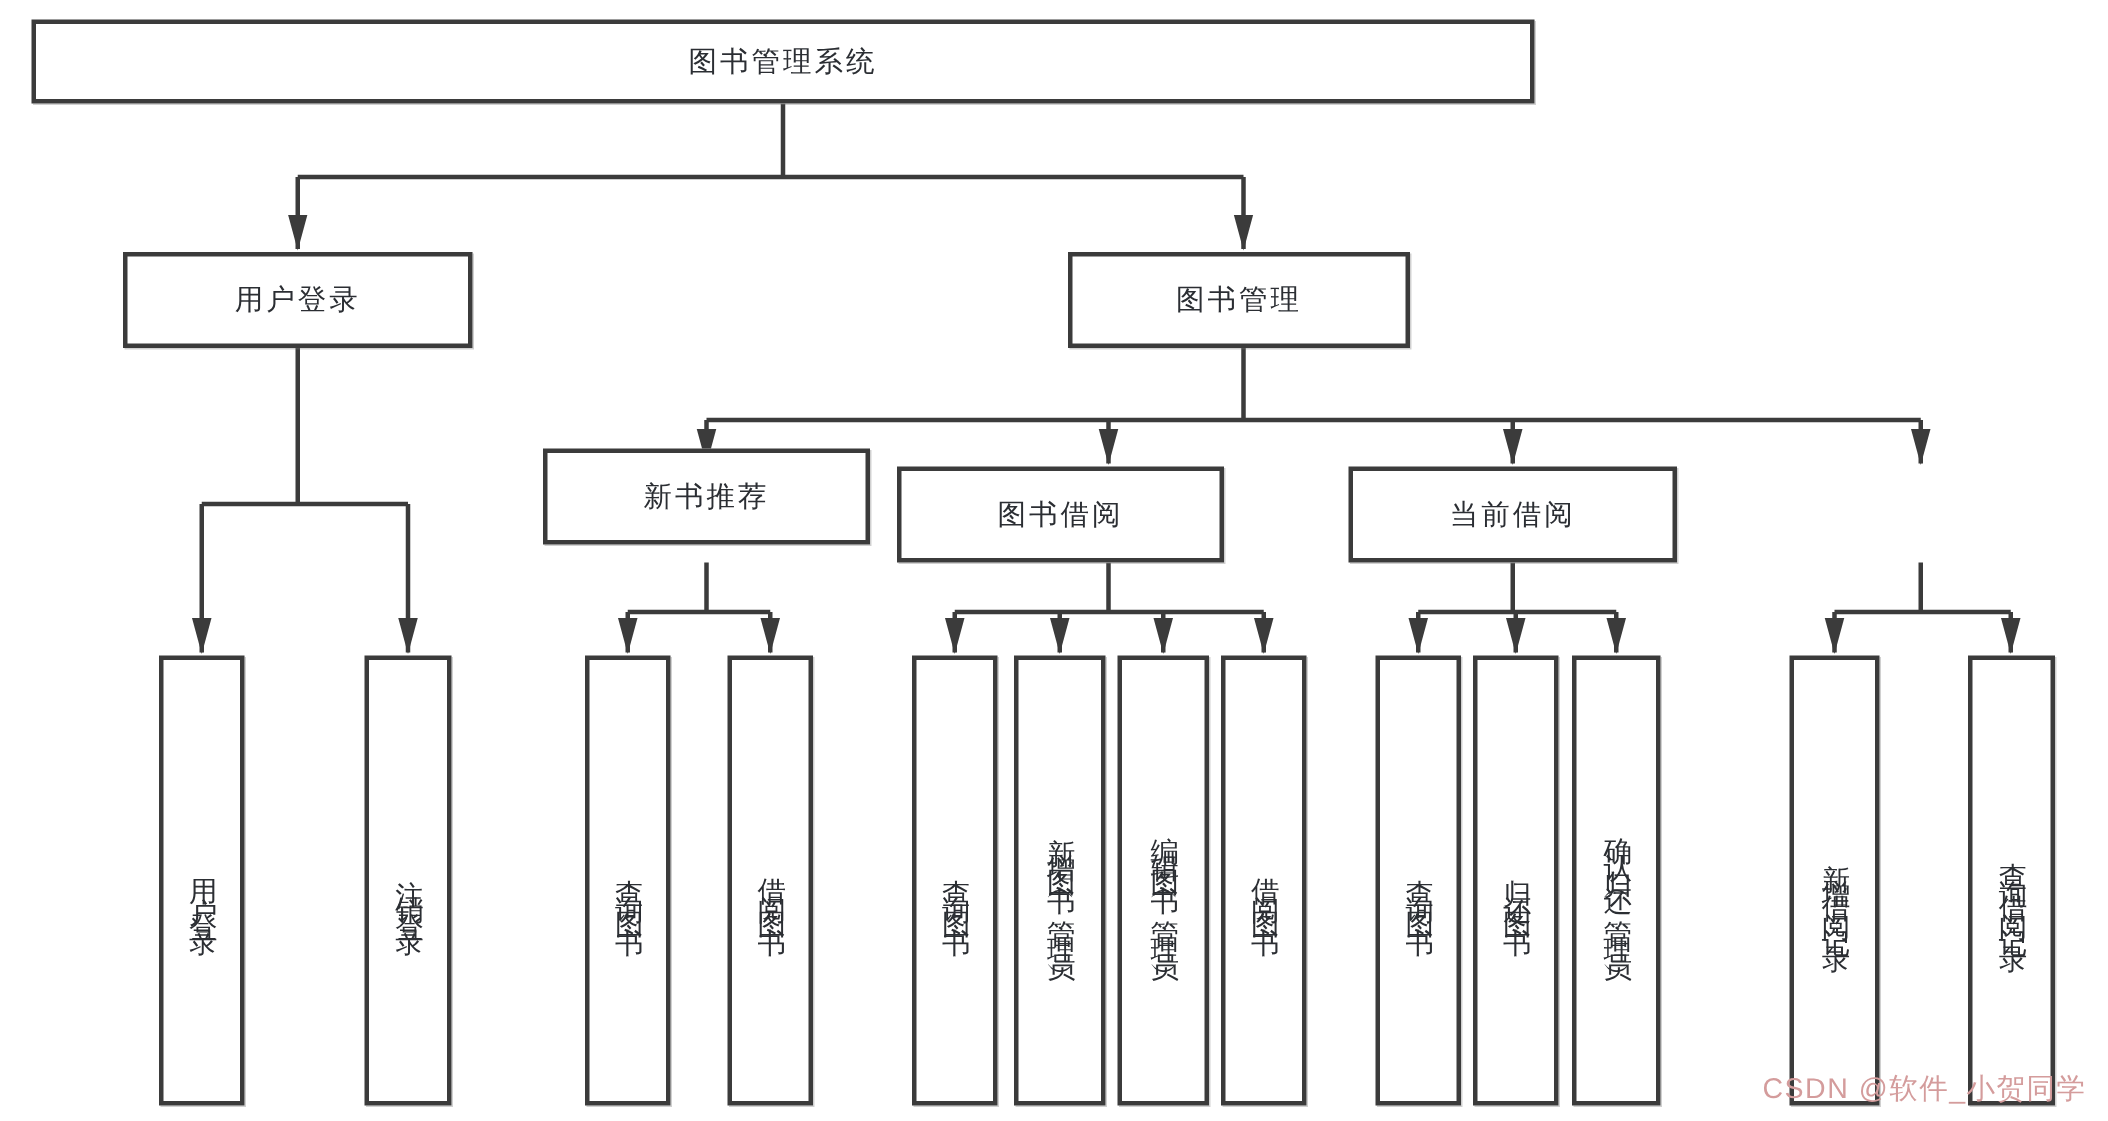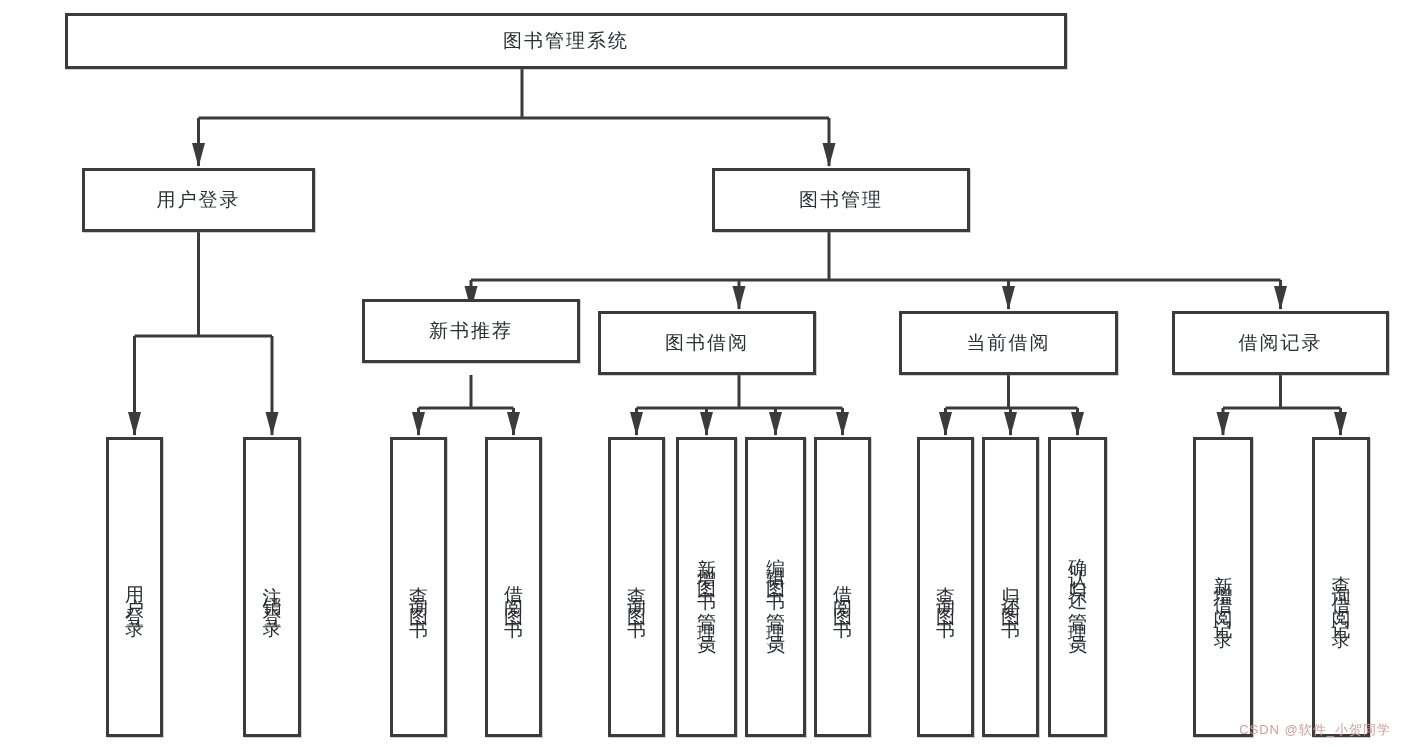--- a/index.html
+++ b/index.html
@@ -16,35 +16,35 @@
     box-sizing:border-box;
     background:#ffffff;
     border:3px solid #3b3b3b;
     display:flex;
     align-items:center;
     justify-content:center;
     color:#2b2e33;
     box-shadow:1px 1px 0 rgba(120,120,120,.35);
   }
   .h-node{font-size:19px;letter-spacing:2px;white-space:nowrap;}
-  .root-node{font-size:19px;letter-spacing:2px;margin-left:44px;}
+  .root-node{font-size:19px;letter-spacing:2px;}
   .leaf .vtext{
     writing-mode:vertical-rl;
     text-orientation:mixed;
     font-size:19px;
     letter-spacing:11px;
     margin-bottom:-11px;
     white-space:nowrap;
     color:#2b2e33;
   }
   #watermark{
     position:absolute;
     right:14px;
     bottom:8px;
-    font-size:13px;
+    font-size:19px;
     letter-spacing:1px;
     color:#d49c9c;
     white-space:nowrap;
   }
 </style>
 </head>
 <body>
 
 <div id="stage">
 
@@ -87,26 +87,25 @@
 
       <path d="M1280.5,375 V408 M1223,408 H1340.5"></path>
       <line x1="1223" y1="408" x2="1223" y2="435" marker-end="url(#arrow)"></line>
       <line x1="1340.5" y1="408" x2="1340.5" y2="435" marker-end="url(#arrow)"></line>
     </g>
   </svg>
 
   <div class="node root-node" style="left:21px;top:13px;width:1002px;height:56px;">图书管理系统</div>
 
   <div class="node h-node" style="left:82px;top:168px;width:233px;height:64px;">用户登录</div>
-  <div class="node h-node" style="left:712px;top:168px;width:258px;height:64px;">图书管理</div>
+  <div class="node h-node" style="left:712px;top:168px;width:228px;height:64px;">图书管理</div>
 
   <div class="node h-node" style="left:362px;top:299px;width:218px;height:64px;">新书推荐</div>
   <div class="node h-node" style="left:598px;top:311px;width:218px;height:64px;">图书借阅</div>
   <div class="node h-node" style="left:899px;top:311px;width:219px;height:64px;">当前借阅</div>
-  <div class="node h-node" style="left:1172px;top:311px;width:217px;height:64px;">借阅记录</div>
 
   <div class="node leaf" style="left:106px;top:437px;width:57px;height:300px;">
     <span class="vtext">用户登录</span>
   </div>
   <div class="node leaf" style="left:243px;top:437px;width:58px;height:300px;">
     <span class="vtext">注销登录</span>
   </div>
   <div class="node leaf" style="left:390px;top:437px;width:57px;height:300px;">
     <span class="vtext">查询图书</span>
   </div>

